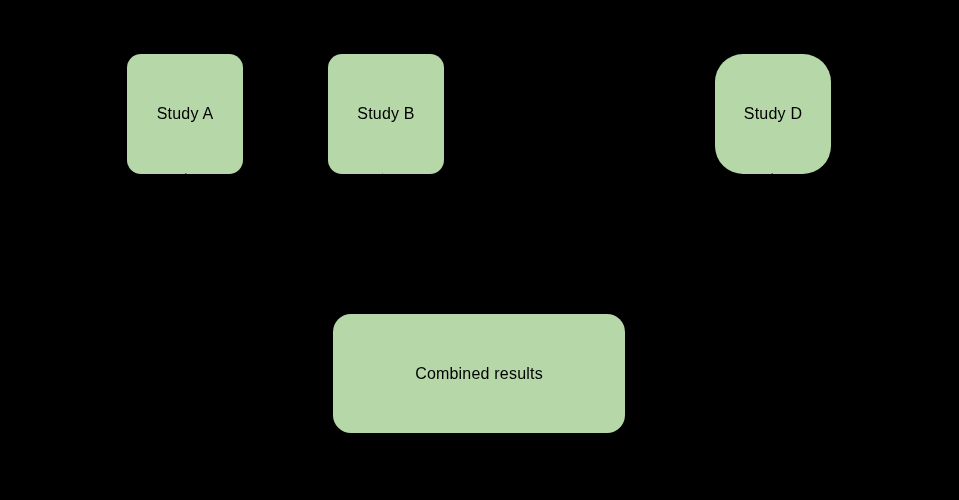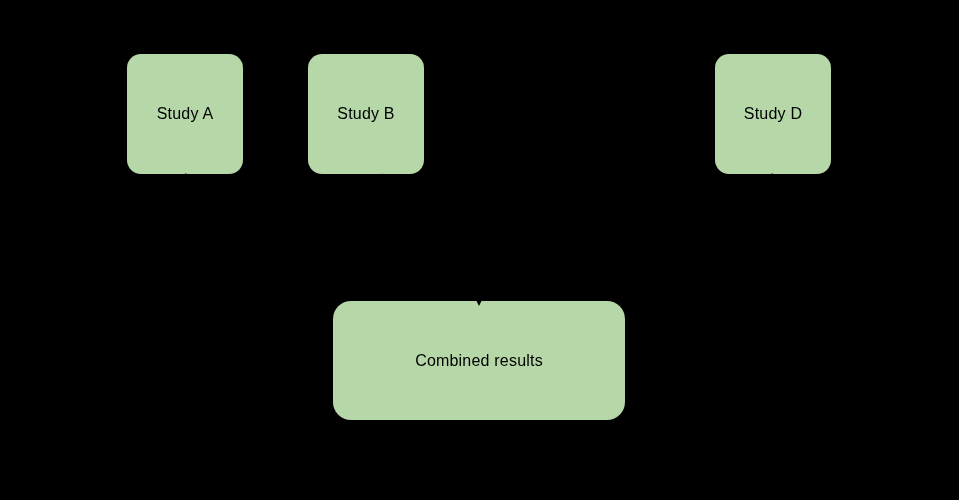--- a/index.html
+++ b/index.html
@@ -27,26 +27,26 @@
     letter-spacing: 0.2px;
     line-height: 1.2;
   }
   .study {
     width: 116px;
     height: 120px;
     top: 54px;
     border-radius: 14px;
   }
   .study-a { left: 127px; }
-  .study-b { left: 308px; }
+  .study-b { left: 328px; }
   .study-c { left: 520px; }
-  .study-d { left: 715px; }
+  .study-d { left: 715px; border-radius: 28px; }
   .result {
     left: 333px;
-    top: 301px;
+    top: 314px;
     width: 292px;
     height: 119px;
     border-radius: 18px;
   }
   svg.connectors {
     position: absolute;
     left: 0;
     top: 0;
     width: 959px;
     height: 500px;

